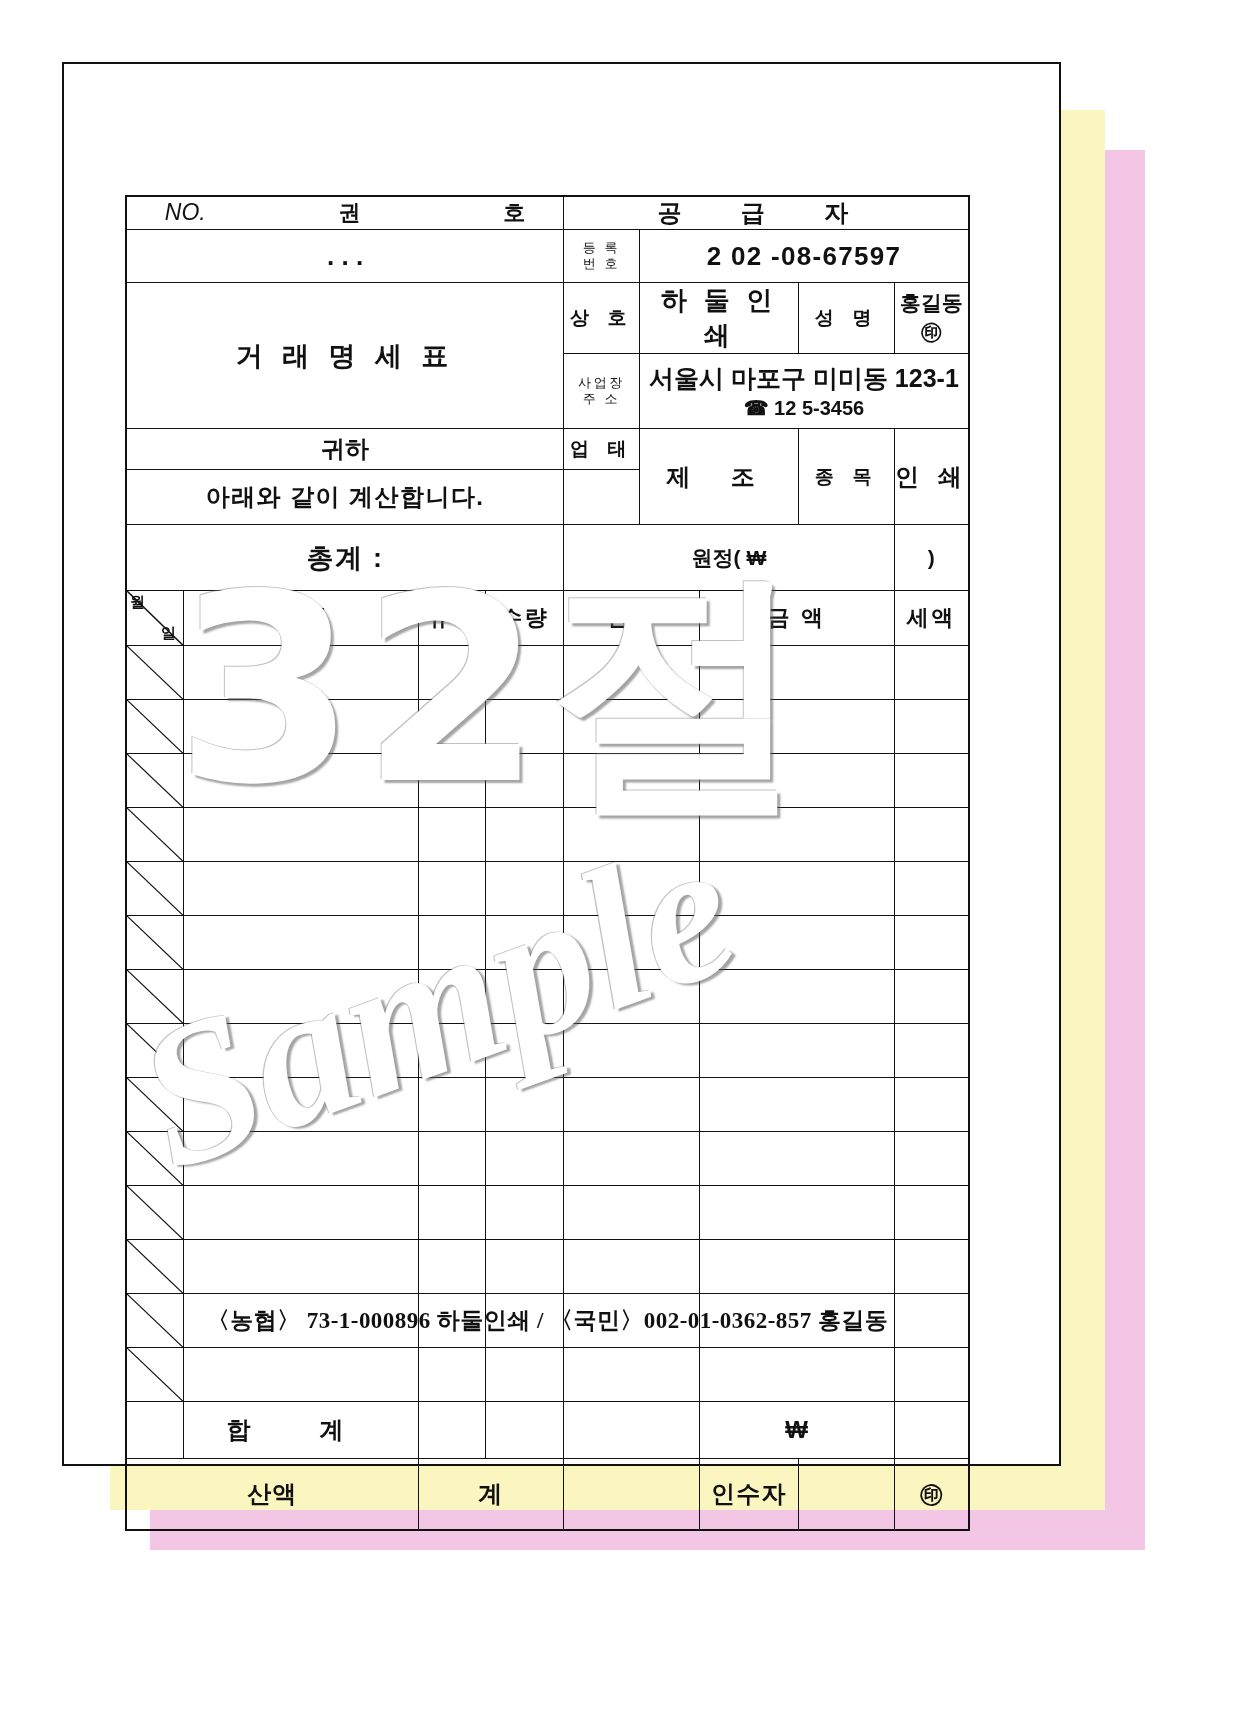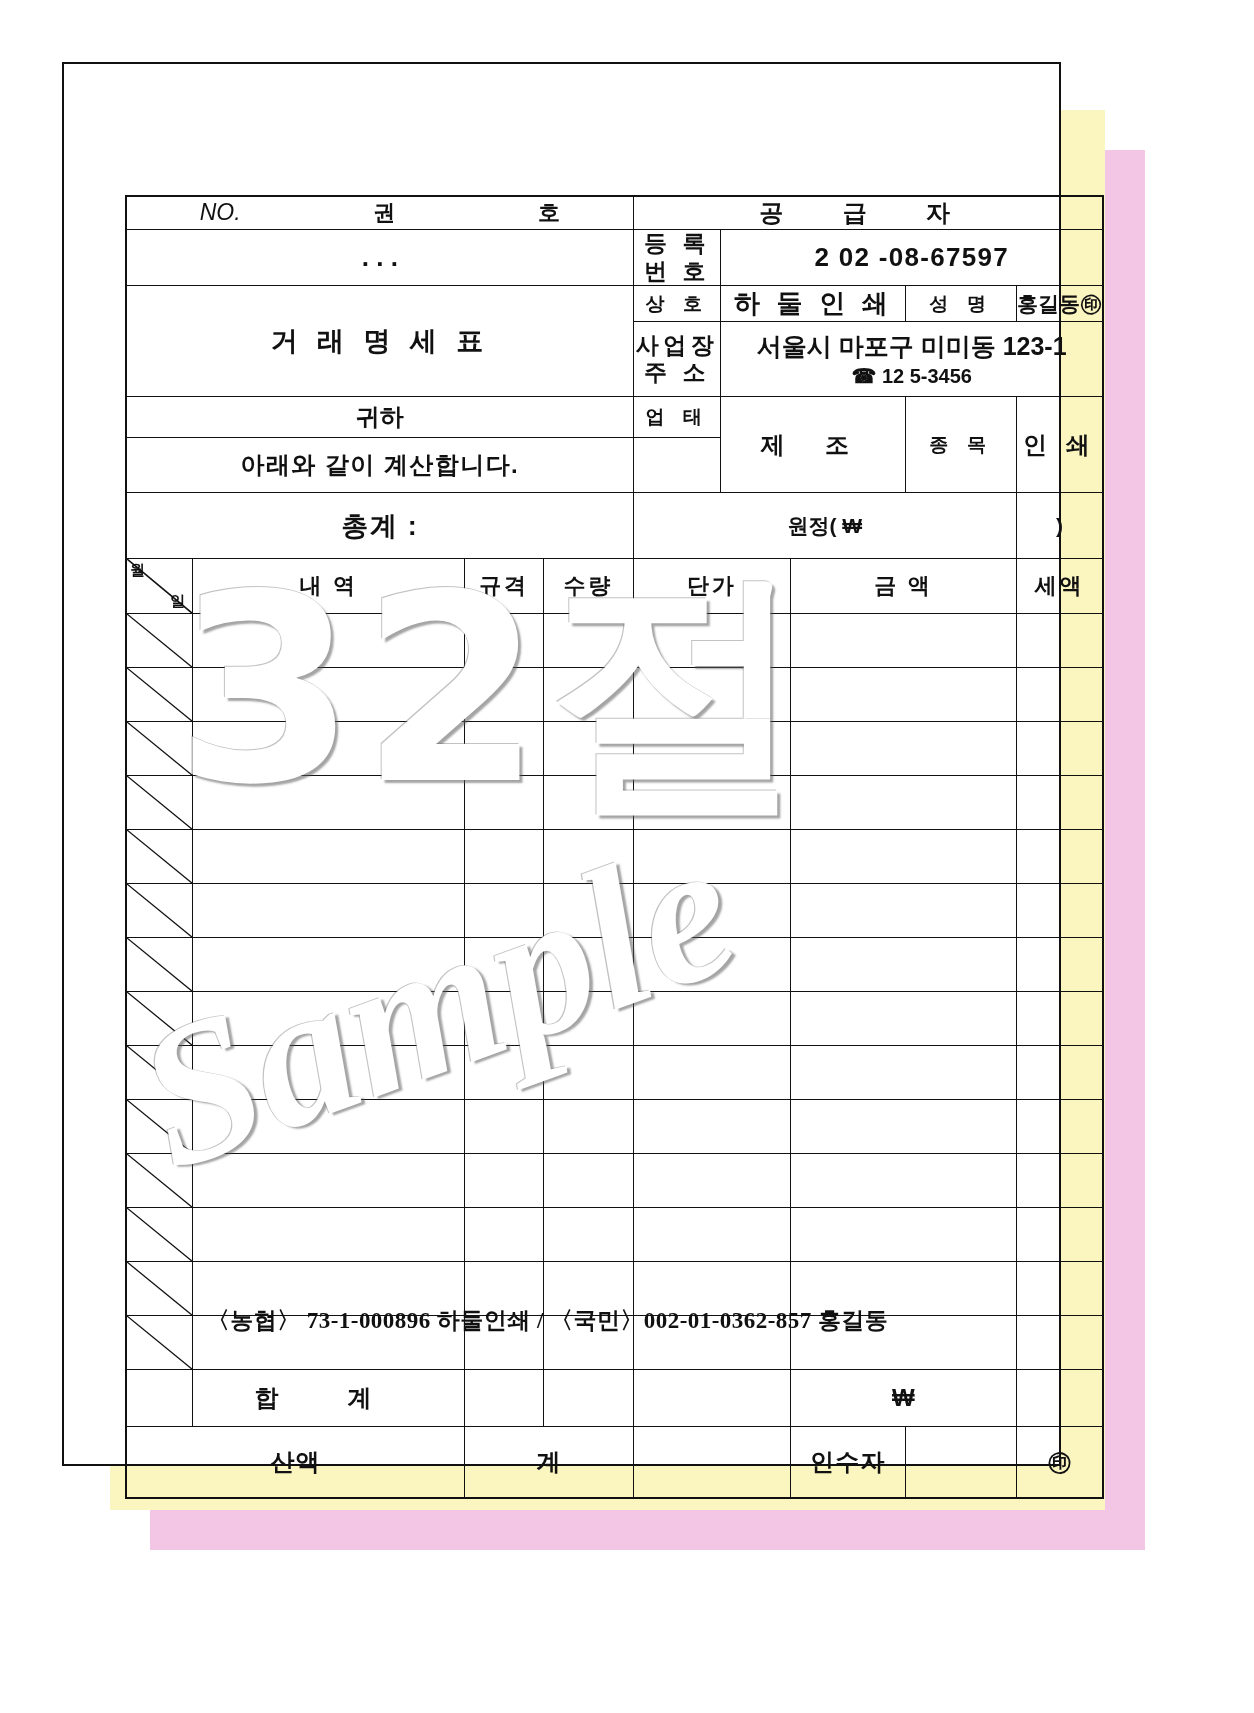--- a/index.html
+++ b/index.html
@@ -14,36 +14,36 @@
     position:absolute;left:110px;top:110px;width:995px;height:1400px;
     background:#fbf5c0;
   }
   .sheet-white{
     position:absolute;left:62px;top:62px;width:995px;height:1400px;
     background:#ffffff;border:2px solid #111;
   }
 
   
   .form{
-    position:absolute;left:125px;top:195px;width:979px;
+    position:absolute;left:125px;top:195px;width:845px;
     border:2px solid #111;border-collapse:collapse;
   }
   table.form td{border:1px solid #111;padding:0;vertical-align:middle;text-align:center;
     font-family:"Liberation Sans",sans-serif;color:#111;}
   .kor{font-family:"Liberation Sans",sans-serif;}
 
   .no-cell{font-family:"Liberation Serif",serif;font-style:italic;font-size:23px;text-align:left;padding-left:10px;}
   .title-cell{font-size:27px;letter-spacing:.22em;font-weight:bold;padding:6px 0 8px 0;}
   .gwiha{text-align:right;padding-right:22px;font-size:24px;font-weight:bold;height:40px;}
   .calc{font-size:24px;font-weight:bold;letter-spacing:.06em;padding:6px 0;}
   .supplier-hd{font-size:24px;letter-spacing:1.1em;font-weight:bold;padding:5px 0;}
   .regnum{font-size:26px;font-weight:bold;letter-spacing:.05em;}
   .biz-name{font-size:26px;font-weight:bold;letter-spacing:.18em;}
   .lbl{font-size:19px;font-weight:bold;letter-spacing:.35em;}
-  .lbl2{font-size:23px;font-weight:bold;letter-spacing:.2em;line-height:1.2;}
+  .lbl2{font-size:13px;font-weight:normal;letter-spacing:.2em;line-height:1.2;}
   .owner{font-size:21px;font-weight:bold;border-radius:12px;}
   .addr{font-size:25px;font-weight:bold;line-height:1.35;}
   .tel{font-size:20px;font-weight:bold;}
   .jemzo{font-size:24px;font-weight:bold;letter-spacing:.7em;}
   .insoae{font-size:24px;font-weight:bold;letter-spacing:.25em;}
   .total-row{height:66px;}
   .total-left{font-size:27px;font-weight:bold;text-align:left;padding-left:16px;letter-spacing:.06em;}
   .total-mid{font-size:21px;font-weight:bold;}
   .col-hd{font-size:22px;font-weight:bold;letter-spacing:.12em;height:54px;}
   .data-row td{height:53px;}

